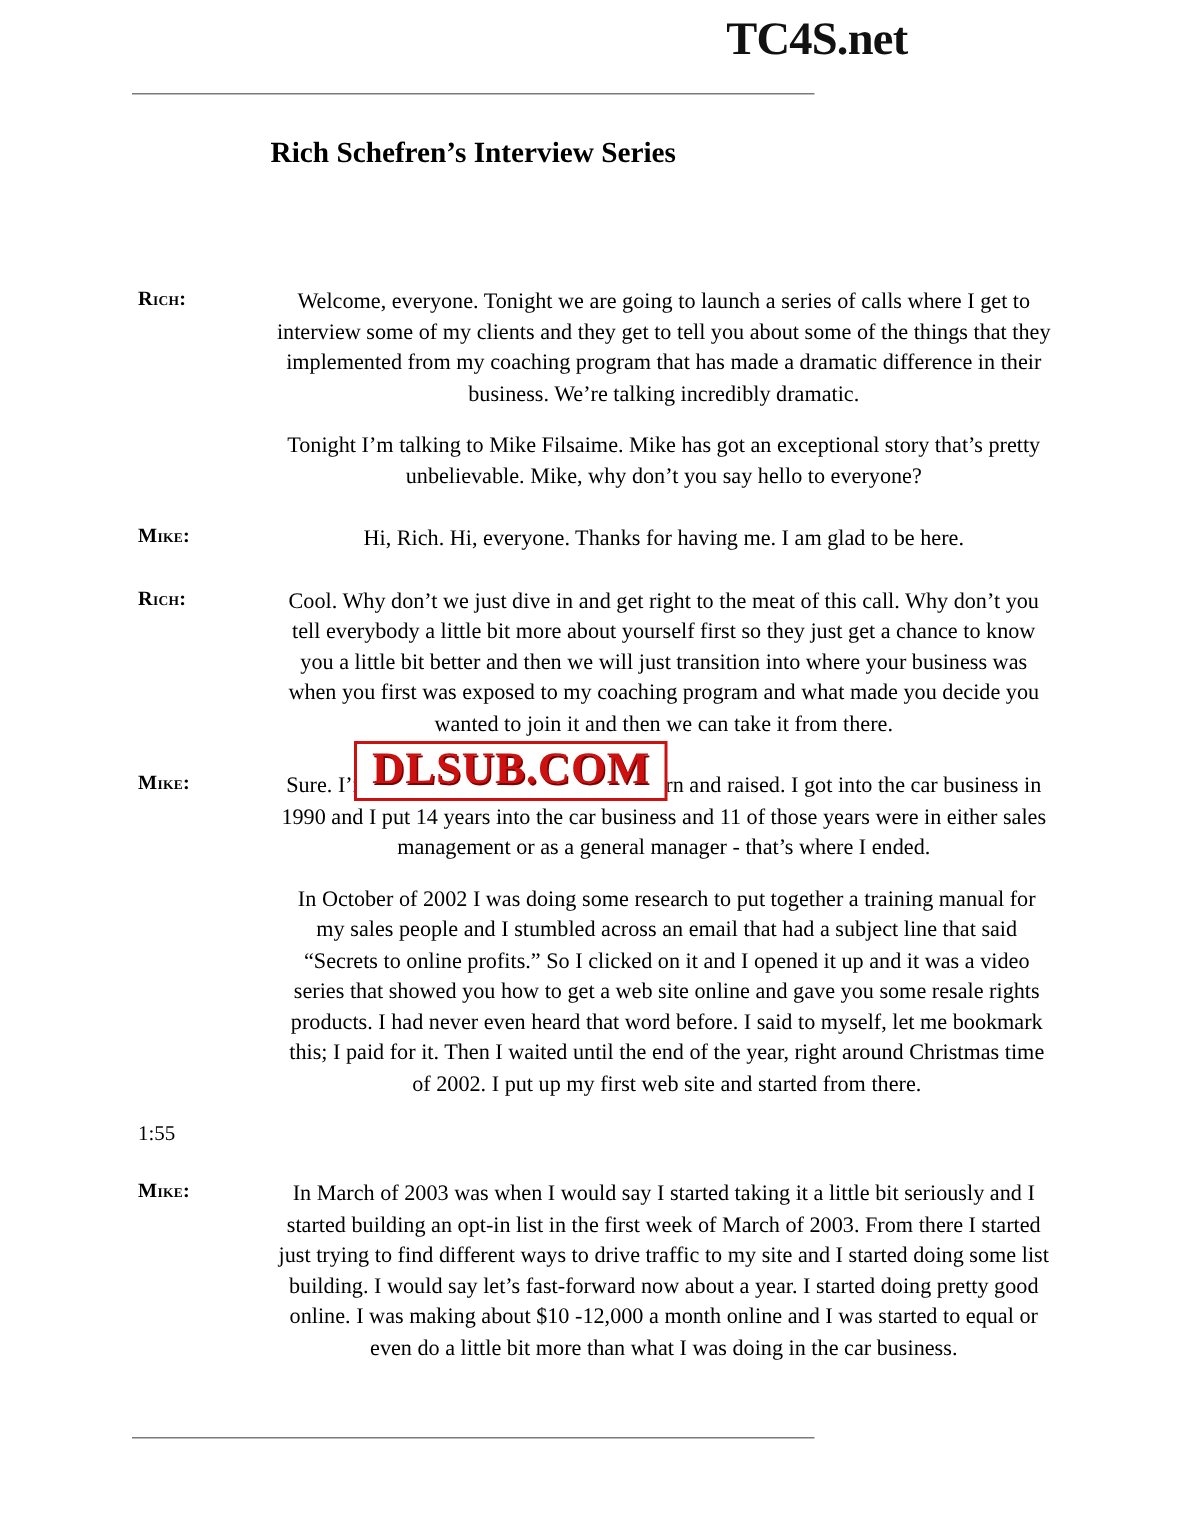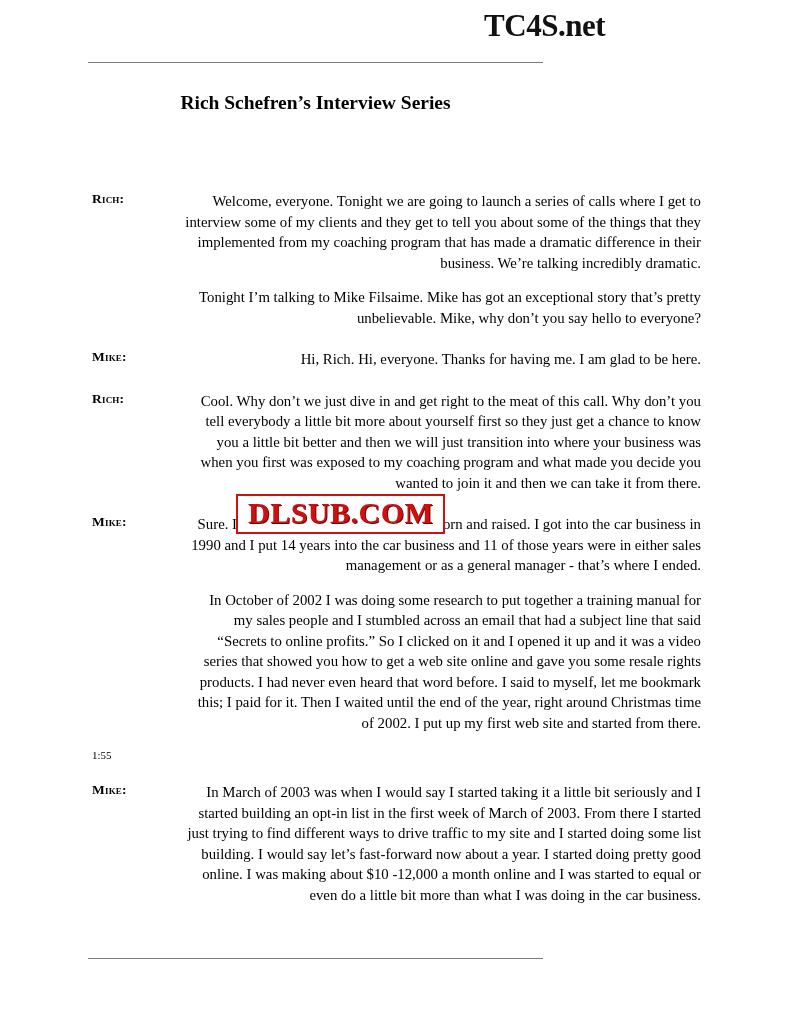--- a/index.html
+++ b/index.html
@@ -85,32 +85,32 @@
     font-variant: small-caps;
     letter-spacing: 0.2px;
   }
   .para-block {
     margin-left: 96px;
     width: 517px;
   }
   .para {
     font-size: 14.8px;
     line-height: 20.5px;
-    text-align: right;
+    text-align: center;
     margin: 0 0 14px 0;
   }
   .para.indent {
     padding-left: 4px;
   }
   .para:last-child {
     margin-bottom: 0;
   }
   .timestamp {
     margin: 16px 0 14px 4px;
-    font-size: 11px;
+    font-size: 14px;
     font-family: Liberation Serif, serif;
   }
   .watermark-center {
     position: absolute;
     left: 236px;
     top: 494px;
     font-family: "Liberation Serif", serif;
     font-weight: bold;
     font-size: 30px;
     letter-spacing: 0.5px;

